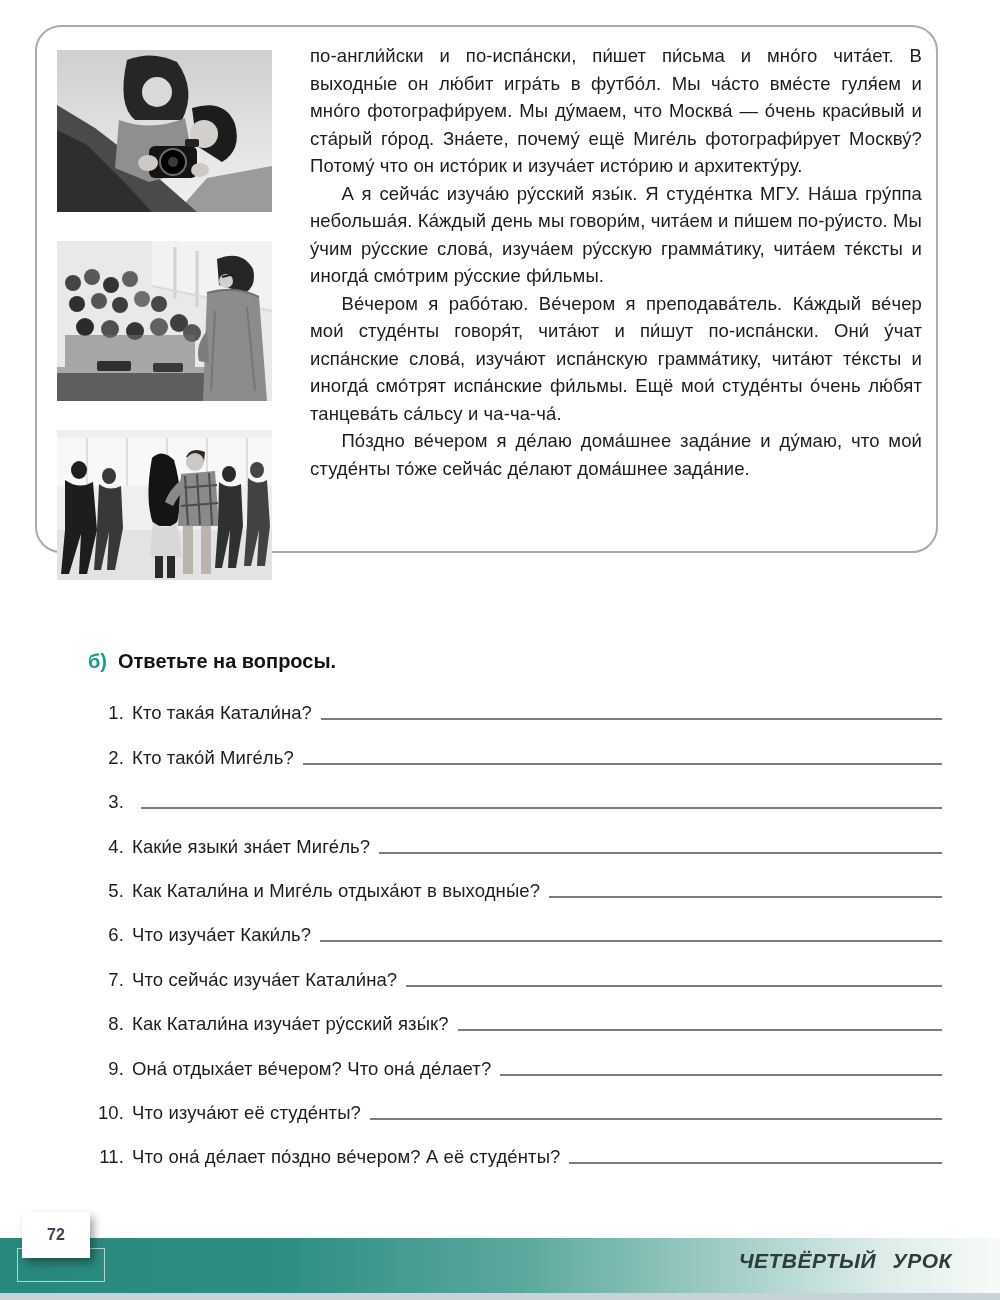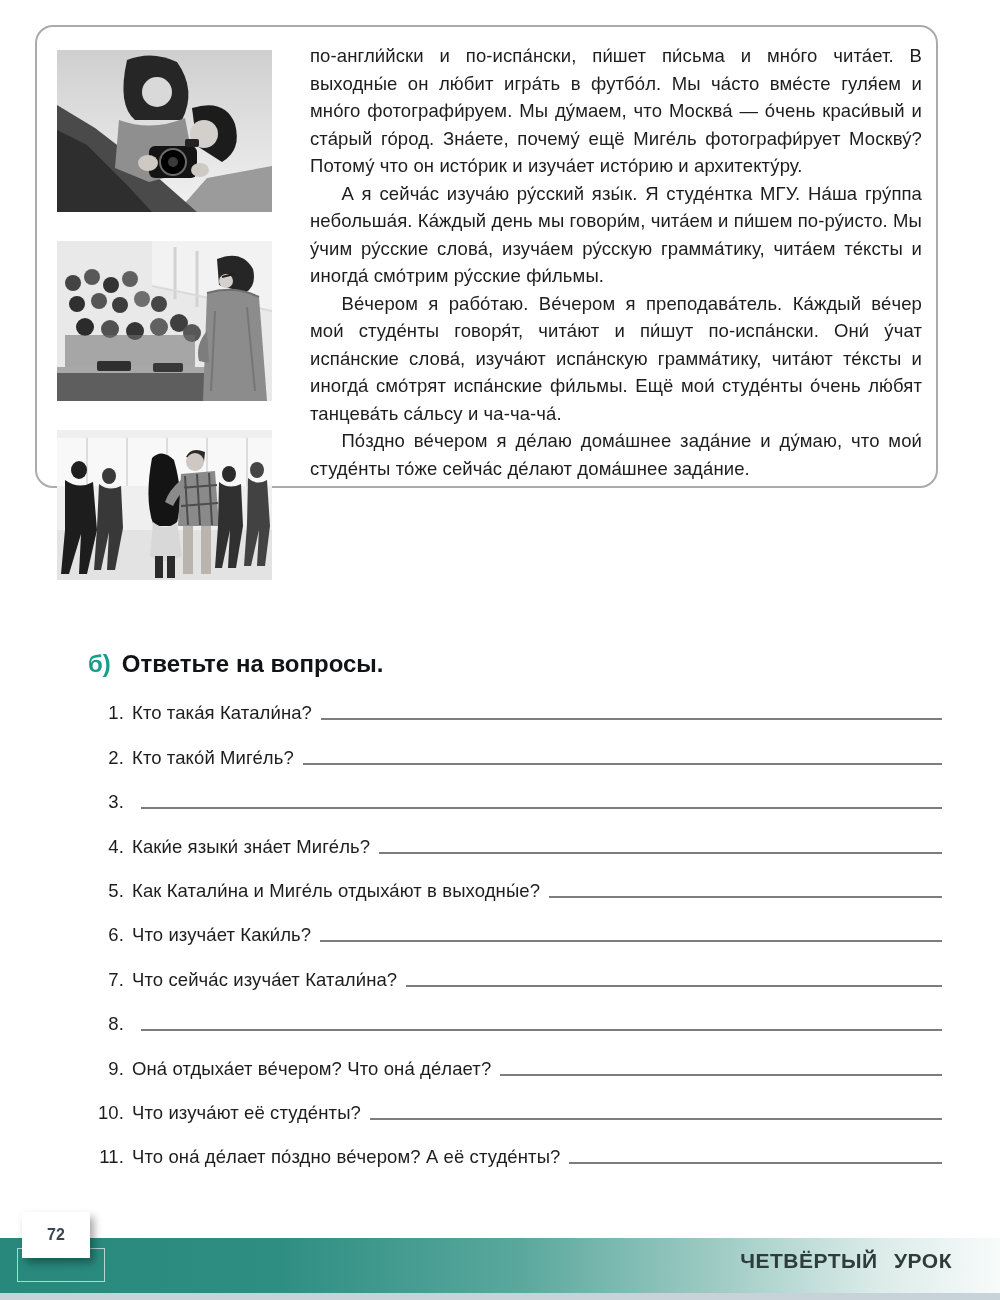--- a/index.html
+++ b/index.html
@@ -4,22 +4,22 @@
 <style>
   html,body { margin:0; padding:0; background:#ffffff; }
   .page {
     position:relative; width:1000px; height:1300px; background:#ffffff;
     font-family:"Liberation Sans","DejaVu Sans",sans-serif; overflow:hidden;
     color:#1d1d1f;
   }
 
   
   .reading-box {
-    position:absolute; left:35px; top:25px; width:903px; height:463px;
-    border:2px solid #ababab; border-radius:18px; box-sizing:border-box;
+    position:absolute; left:35px; top:25px; width:903px; height:528px;
+    border:2px solid #ababab; border-radius:26px; box-sizing:border-box;
     background:#ffffff;
   }
   .photos {
     position:absolute; left:20px; top:23px; width:215px;
     display:flex; flex-direction:column; gap:29px;
   }
   .photo { width:215px; display:block; }
   .photo svg { display:block; width:100%; height:100%; }
   .photo.p1 { height:162px; }
   .photo.p2 { height:160px; }
@@ -29,21 +29,21 @@
     position:absolute; left:273px; top:15px; width:612px;
     font-size:18.5px; line-height:27.5px; text-align:justify;
     color:#1d1d1f; letter-spacing:0.1px;
   }
   .box-text p { margin:0; }
   .box-text p.indent { text-indent:1.7em; }
 
   
   .exercise-heading {
     position:absolute; left:88px; top:650px;
-    font-size:24px; font-weight:bold; color:#101416;
+    font-size:20px; font-weight:bold; color:#101416;
   }
   .exercise-heading .marker { color:#189c8c; margin-right:11px; }
 
   .questions { position:absolute; left:88px; top:680px; width:854px; }
   .q-row {
     display:flex; align-items:flex-end; height:44.4px;
     font-size:18.5px; color:#1d1d1f; letter-spacing:0.1px;
   }
   .q-num { flex:none; width:36px; text-align:right; margin-right:8px; }
   .q-text { flex:none; white-space:nowrap; }
@@ -57,21 +57,21 @@
     position:absolute; left:0; top:1238px; width:1000px; height:55px;
     background:linear-gradient(to right,
       #28887c 0%, #2e8e82 28%, #5aa89d 52%, #9fccc5 72%, #dcece9 88%, #f7fbfa 100%);
   }
   .tab-frame {
     position:absolute; left:17px; top:10px; width:88px; height:34px;
     border:1px solid rgba(255,255,255,0.65); box-sizing:border-box;
   }
   .footer-label {
     position:absolute; right:48px; top:11px;
-    font-size:21px; font-weight:bold; 
+    font-size:21px; font-weight:bold; font-style:italic;
     color:#2e3d3b; letter-spacing:0.5px; word-spacing:10px;
   }
   .page-tab {
     position:absolute; left:22px; top:1212px; width:68px; height:46px;
     background:#ffffff; box-shadow:4px 5px 8px rgba(0,0,0,0.35);
     display:flex; align-items:center; justify-content:center;
     font-size:16px; font-weight:bold; color:#3a4650; z-index:2;
   }
   .bottom-strip {
     position:absolute; left:0; top:1293px; width:1000px; height:7px;
@@ -230,20 +230,21 @@
       <span class="q-text">Что изуча́ет Каки́ль?</span>
       <span class="answer-line"></span>
     </div>
     <div class="q-row">
       <span class="q-num">7.</span>
       <span class="q-text">Что сейча́с изуча́ет Катали́на?</span>
       <span class="answer-line"></span>
     </div>
     <div class="q-row">
       <span class="q-num">8.</span>
+      <span class="q-text">Как Катали́на изуча́ет ру́сский язы́к?</span>
       <span class="answer-line"></span>
     </div>
     <div class="q-row">
       <span class="q-num">9.</span>
       <span class="q-text">Она́ отдыха́ет ве́чером? Что она́ де́лает?</span>
       <span class="answer-line"></span>
     </div>
     <div class="q-row">
       <span class="q-num">10.</span>
       <span class="q-text">Что изуча́ют её студе́нты?</span>

